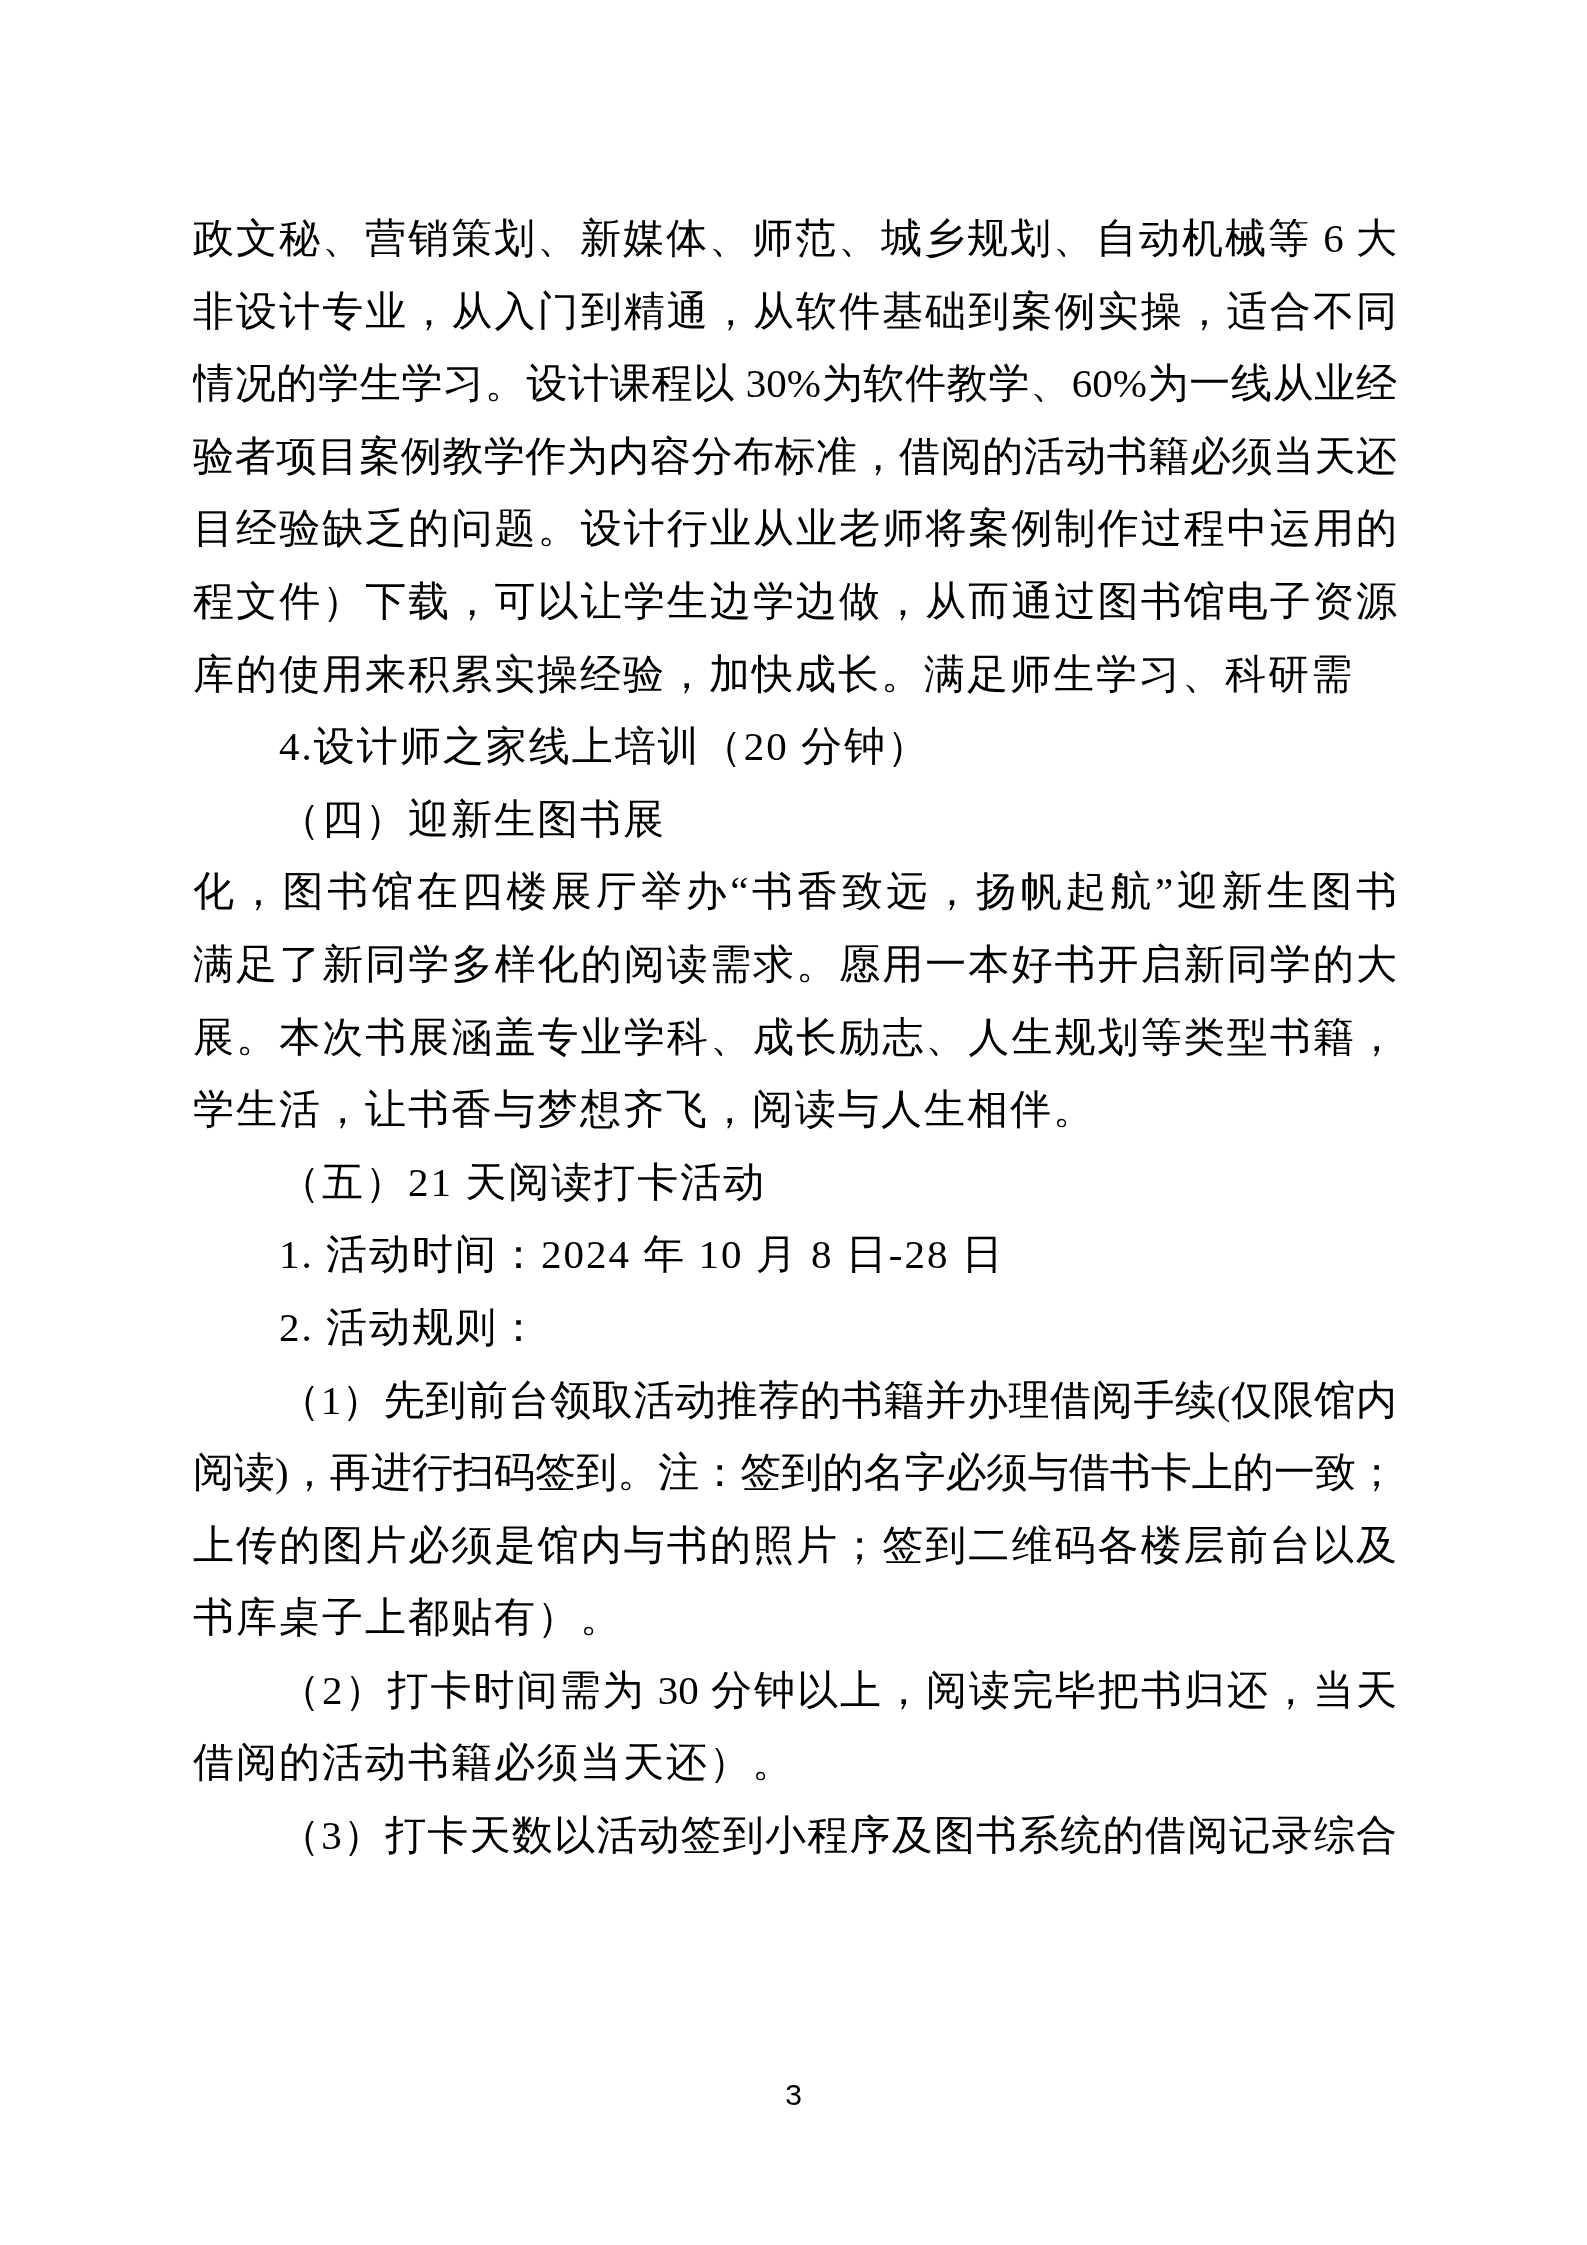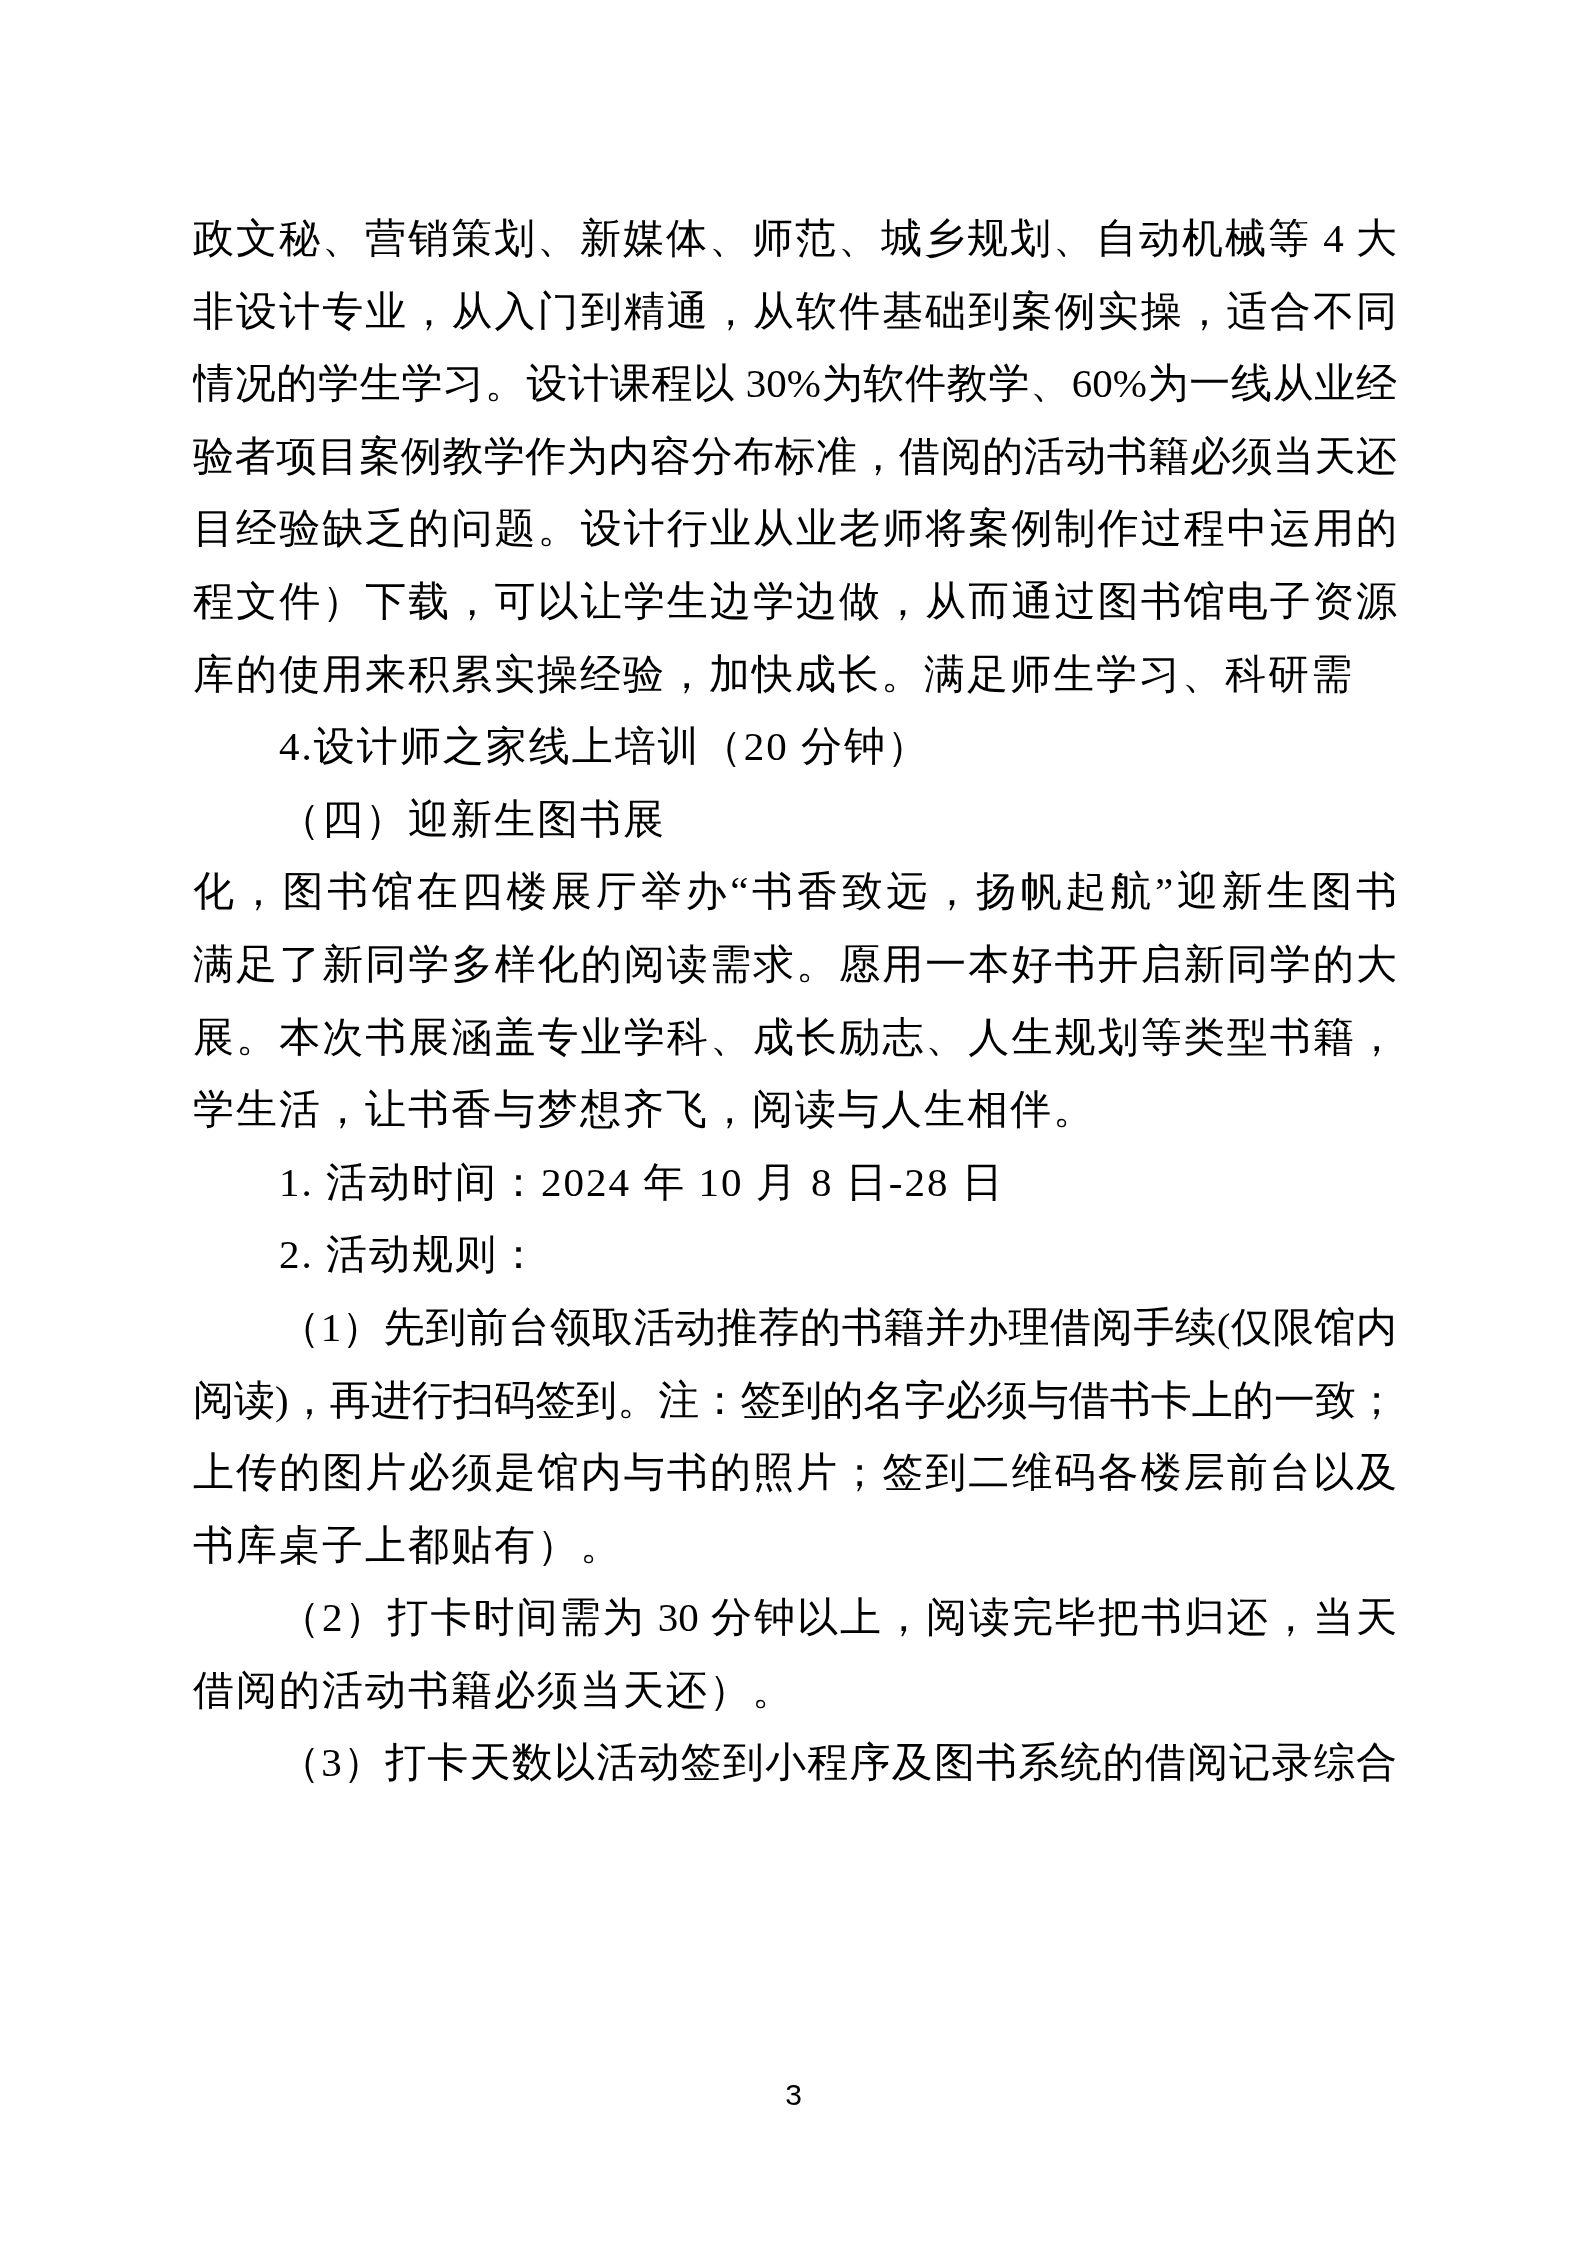--- a/index.html
+++ b/index.html
@@ -56,33 +56,34 @@
     font-size: 30px;
     line-height: 34px;
     color: #000000;
   }
 </style>
 </head>
 <body>
 
 <div class="page">
   <div class="content" id="content">
-      <div class="line"><span>政文秘、营销策划、新媒体、师范、城乡规划、自动机械等 4 大</span></div>
+      <div class="line"><span>政文秘、营销策划、新媒体、师范、城乡规划、自动机械等 6 大</span></div>
       <div class="line"><span>非设计专业，从入门到精通，从软件基础到案例实操，适合不同</span></div>
       <div class="line"><span>情况的学生学习。设计课程以 30%为软件教学、60%为一线从业经</span></div>
       <div class="line"><span>验者项目案例教学作为内容分布标准，借阅的活动书籍必须当天还</span></div>
       <div class="line"><span>目经验缺乏的问题。设计行业从业老师将案例制作过程中运用的</span></div>
       <div class="line"><span>程文件）下载，可以让学生边学边做，从而通过图书馆电子资源</span></div>
       <div class="line no-stretch"><span>库的使用来积累实操经验，加快成长。满足师生学习、科研需求。</span></div>
       <div class="line indent no-stretch"><span>4.设计师之家线上培训（20 分钟）</span></div>
       <div class="line indent no-stretch"><span>（四）迎新生图书展</span></div>
       <div class="line"><span>化，图书馆在四楼展厅举办“书香致远，扬帆起航”迎新生图书</span></div>
       <div class="line"><span>满足了新同学多样化的阅读需求。愿用一本好书开启新同学的大</span></div>
       <div class="line"><span>展。本次书展涵盖专业学科、成长励志、人生规划等类型书籍，</span></div>
       <div class="line no-stretch"><span>学生活，让书香与梦想齐飞，阅读与人生相伴。</span></div>
+      <div class="line indent no-stretch"><span>（五）21 天阅读打卡活动</span></div>
       <div class="line indent no-stretch"><span>1. 活动时间：2024 年 10 月 8 日-28 日</span></div>
       <div class="line indent no-stretch"><span>2. 活动规则：</span></div>
       <div class="line indent"><span>（1）先到前台领取活动推荐的书籍并办理借阅手续(仅限馆内</span></div>
       <div class="line"><span>阅读)，再进行扫码签到。</span><span class="u">注：签到的名字必须与借书卡上的一致；</span></div>
       <div class="line"><span class="u">上传的图片必须是馆内与书的照片；签到二维码各楼层前台以及</span></div>
       <div class="line no-stretch"><span class="u">书库桌子上都贴有）。</span></div>
       <div class="line indent"><span>（2）打卡时间需为 30 分钟以上，阅读完毕把书归还，当天</span></div>
       <div class="line no-stretch"><span>借阅的活动书籍必须当天还）。</span></div>
       <div class="line indent"><span>（3）打卡天数以活动签到小程序及图书系统的借阅记录综合</span></div>
     </div>

